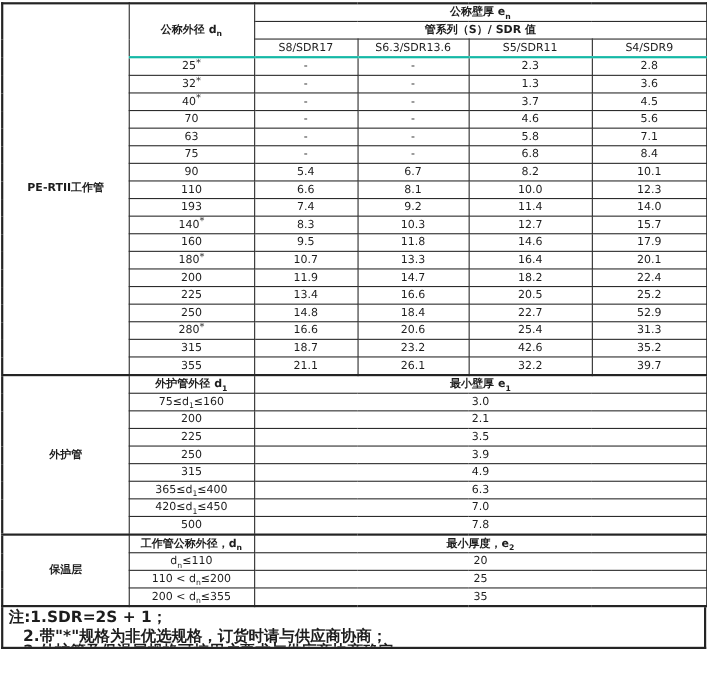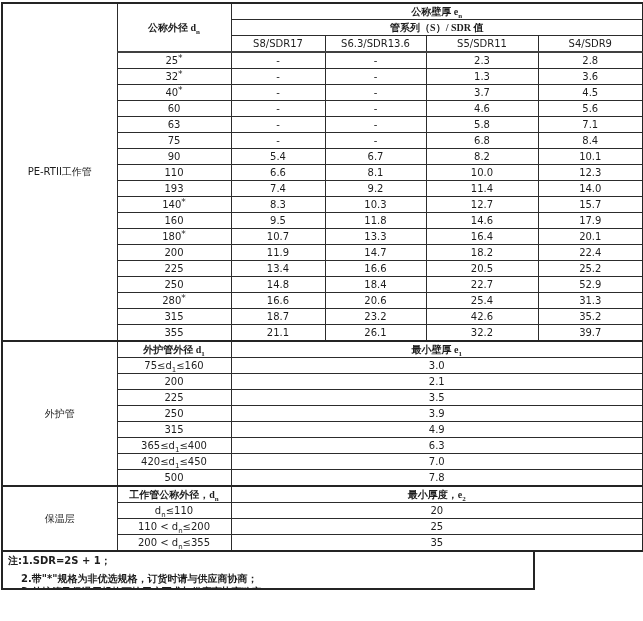--- a/index.html
+++ b/index.html
@@ -14,32 +14,32 @@
     width:641px;margin:2px 0 0 1px;
     border:2px solid #242424;
   }
   td{
     border:1px solid #2c2c2c;
     height:15px;
     text-align:center;vertical-align:middle;
     font-size:10px;line-height:12px;
     padding:0 2px;overflow:hidden;white-space:nowrap;
   }
-  td.hd{font-weight:bold;font-family:Liberation Serif, serif;}
-  td.sec-label{font-weight:normal;}
+  td.hd{font-weight:bold;}
+  td.sec-label{font-weight:bold;}
   tbody.sec{border-top:2px solid #242424;}
-  tr.thick-top td{border-top:2px solid #404040;}
+  tr.thick-top td{border-top:2px solid #14b8a6;}
   sub{font-size:7px;line-height:0;}
   sup.star{font-size:9px;line-height:0;vertical-align:3px;}
   .notes{
     box-sizing:border-box;
-    width:534px;margin-left:1px;height:38px;
+    width:641px;margin-left:1px;height:38px;
     border:2px solid #242424;border-top:none;
     overflow:hidden;
-    font-size:10px;font-weight:bold;line-height:12px;
+    font-size:14px;font-weight:bold;line-height:12px;
   }
   .note-1{margin:3px 0 0 5px;}
   .note-2{margin:6px 0 0 18px;}
   .note-3{margin:1px 0 0 18px;}
 </style>
 </head>
 <body>
 
 <div class="page">
 
@@ -84,21 +84,21 @@
           <td>3.6</td>
         </tr>
         <tr>
           <td>40<sup class="star">*</sup></td>
           <td>-</td>
           <td>-</td>
           <td>3.7</td>
           <td>4.5</td>
         </tr>
         <tr>
-          <td>60</td>
+          <td>70</td>
           <td>-</td>
           <td>-</td>
           <td>4.6</td>
           <td>5.6</td>
         </tr>
         <tr>
           <td>63</td>
           <td>-</td>
           <td>-</td>
           <td>5.8</td>

